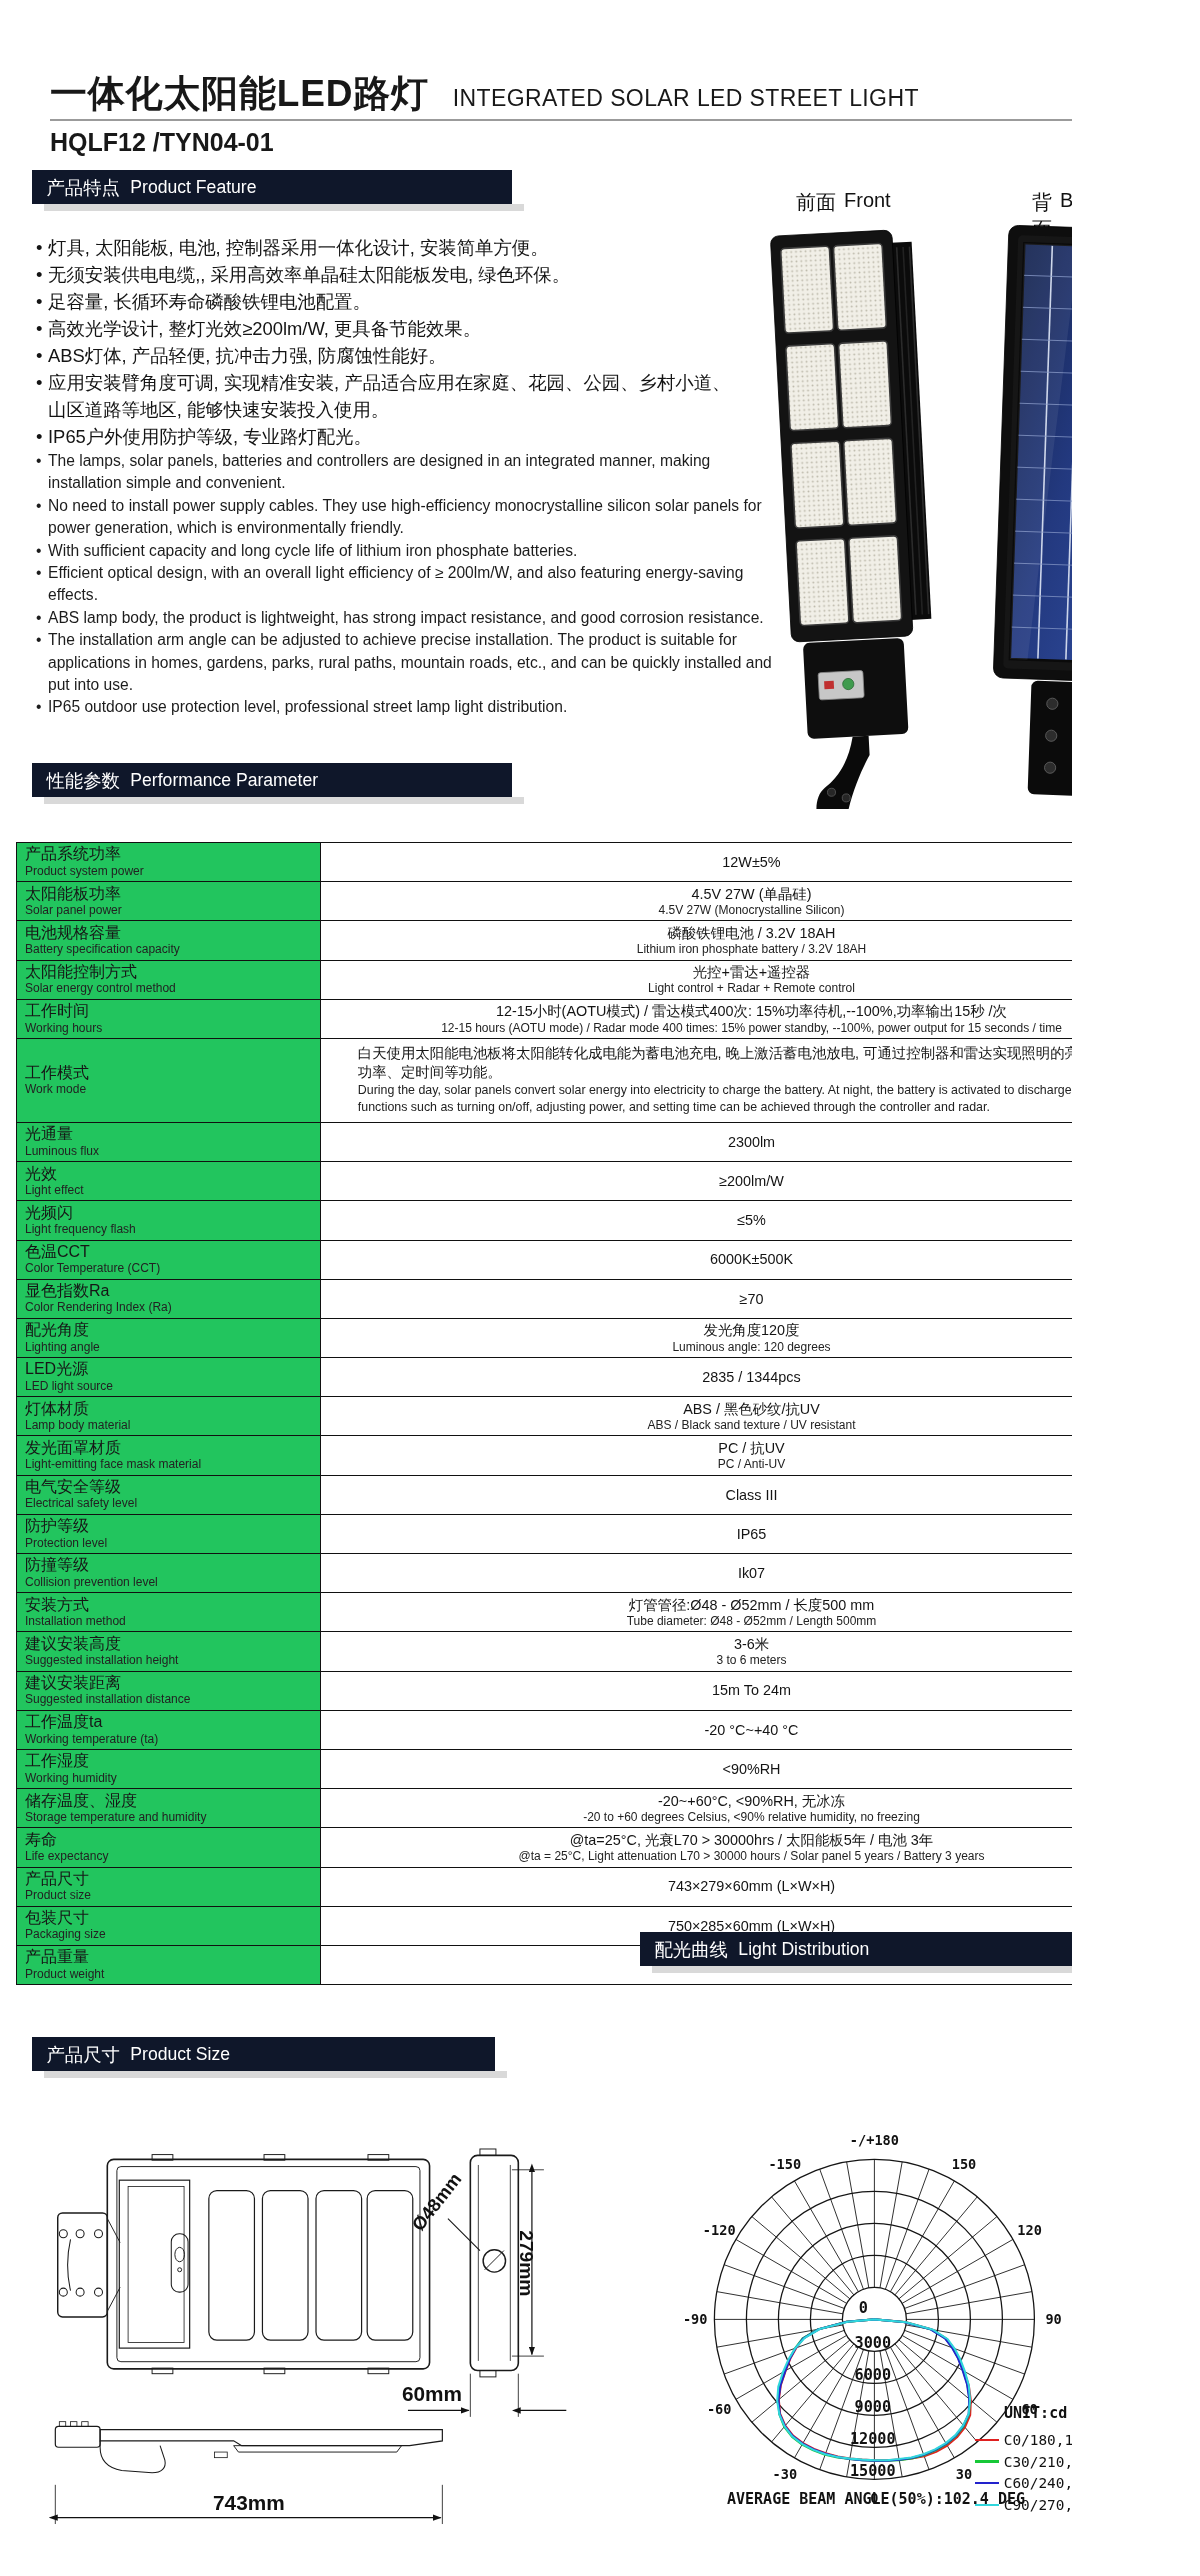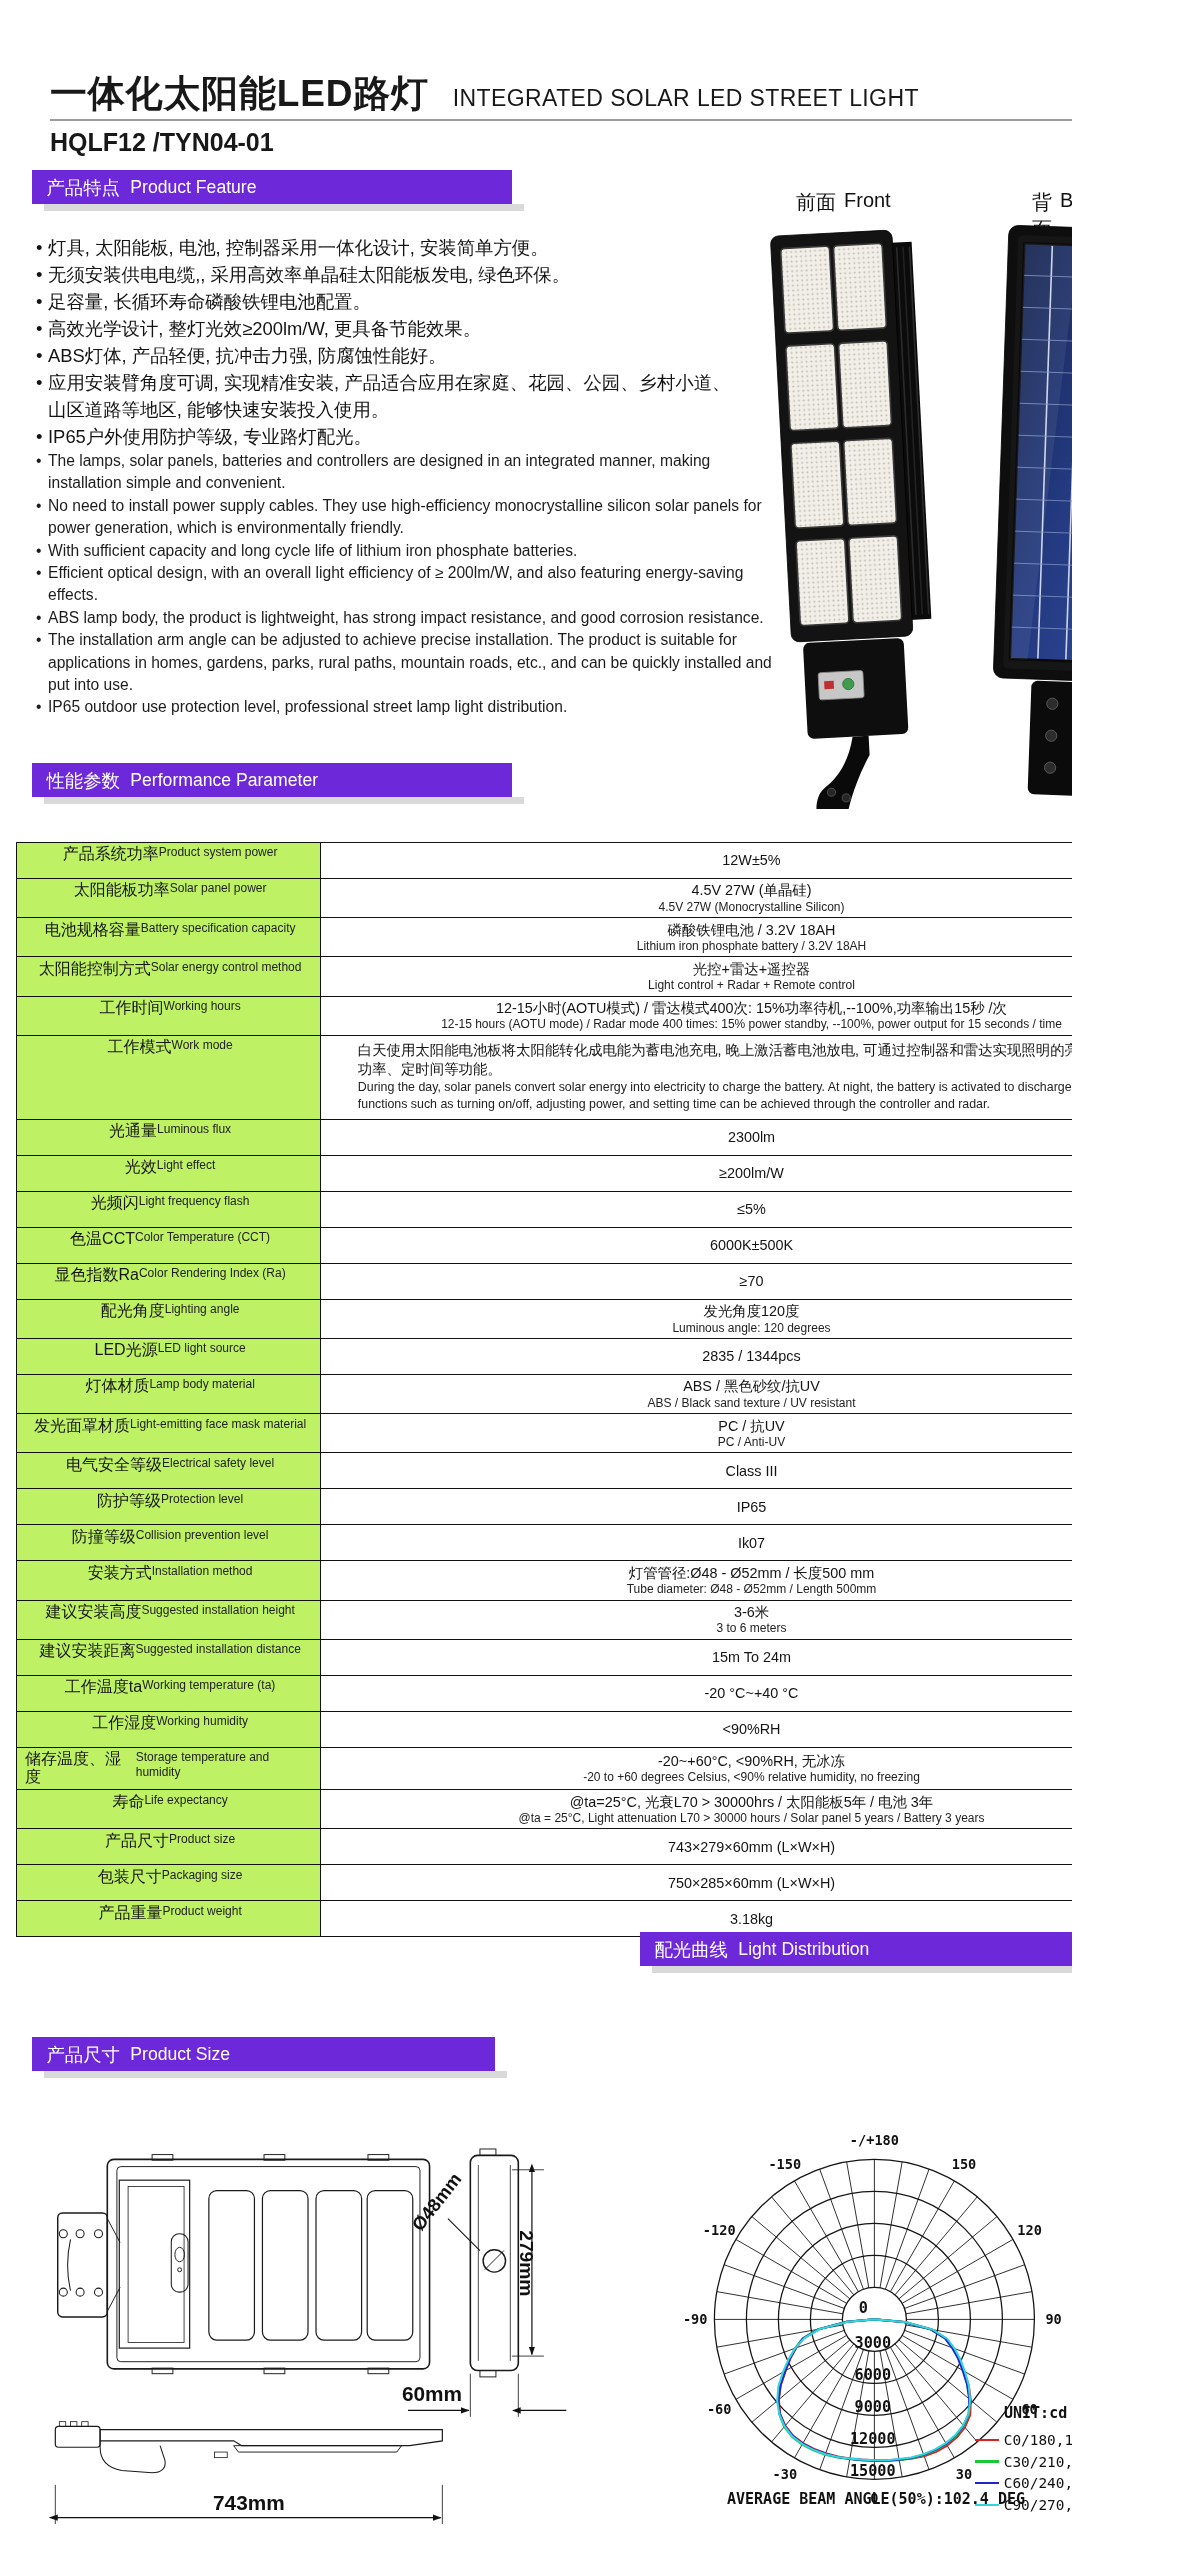--- a/index.html
+++ b/index.html
@@ -8,21 +8,21 @@
 
   
   .title-row{position:absolute;left:50px;top:69px;display:flex;align-items:baseline;}
   .title-cn{font-size:37px;font-weight:bold;letter-spacing:0.8px;color:#181818;}
   .title-en{font-size:23px;font-weight:normal;margin-left:24px;letter-spacing:0.4px;color:#181818;}
   .title-rule{position:absolute;left:50px;top:119px;width:1100px;height:2.4px;background:#9b9b9b;}
   .model{position:absolute;left:50px;top:128px;font-size:25px;font-weight:bold;color:#181818;}
 
   
   .banner-wrap{position:absolute;}
-  .banner{position:relative;height:34px;background:#6d28d9;color:#fff;display:flex;align-items:center;
+  .banner{position:relative;height:34px;background:#0f172a;color:#fff;display:flex;align-items:center;
           padding-left:14.4px;gap:10.4px;}
   .banner .b-cn{font-size:18.4px;font-weight:500;}
   .banner .b-en{font-size:17.6px;font-weight:400;}
   .banner-shadow{height:7.2px;background:#d9d9d9;margin-left:12px;margin-right:-12px;}
   .banner-feature{left:32px;top:170px;width:480px;}
   .banner-perf{left:32px;top:763px;width:480px;}
   .banner-size{left:32px;top:2037px;width:463px;}
   .banner-dist{left:640px;top:1932px;width:458px;}
 
   
@@ -39,22 +39,22 @@
   .lbl-front{left:796px;top:189px;}
   .lbl-back{left:1032px;top:189px;}
   .photo-front{position:absolute;left:764px;top:213px;width:184px;height:596px;}
   .photo-back{position:absolute;left:975px;top:213px;width:188px;height:600px;}
 
   
   .spec-table{position:absolute;left:16px;top:842px;width:1167px;border:1.6px solid #111;box-sizing:border-box;}
   .srow{display:flex;min-height:35px;}
   .srow + .srow{border-top:1.6px solid #111;}
   .srow.tall{min-height:83px;}
-  .label-cell{width:304px;flex:0 0 304px;background:#bef264;border-right:1.6px solid #111;
-              padding:2.4px 4.8px 2.4px 8px;display:flex;flex-direction:row;justify-content:center;box-sizing:border-box;}
+  .label-cell{width:304px;flex:0 0 304px;background:#22c55e;border-right:1.6px solid #111;
+              padding:2.4px 4.8px 2.4px 8px;display:flex;flex-direction:column;justify-content:center;box-sizing:border-box;}
   .lbl-cn{font-size:16px;line-height:18.4px;color:#161616;}
   .lbl-en{font-size:12px;line-height:15px;color:#222;}
   .value-cell{flex:1;display:flex;flex-direction:column;justify-content:center;align-items:center;
               text-align:center;padding:2.4px 12.8px;box-sizing:border-box;}
   .val-cn{font-size:14.4px;line-height:18.4px;color:#141414;}
   .val-en{font-size:12px;line-height:15px;color:#222;}
   .val-en:empty{display:none;}
   .srow.tall .value-cell{align-items:flex-end;text-align:left;margin-left:24px;}
   .srow.tall .val-cn{line-height:19px;}
   .srow.tall .val-en{line-height:17px;font-size:12.4px;}

